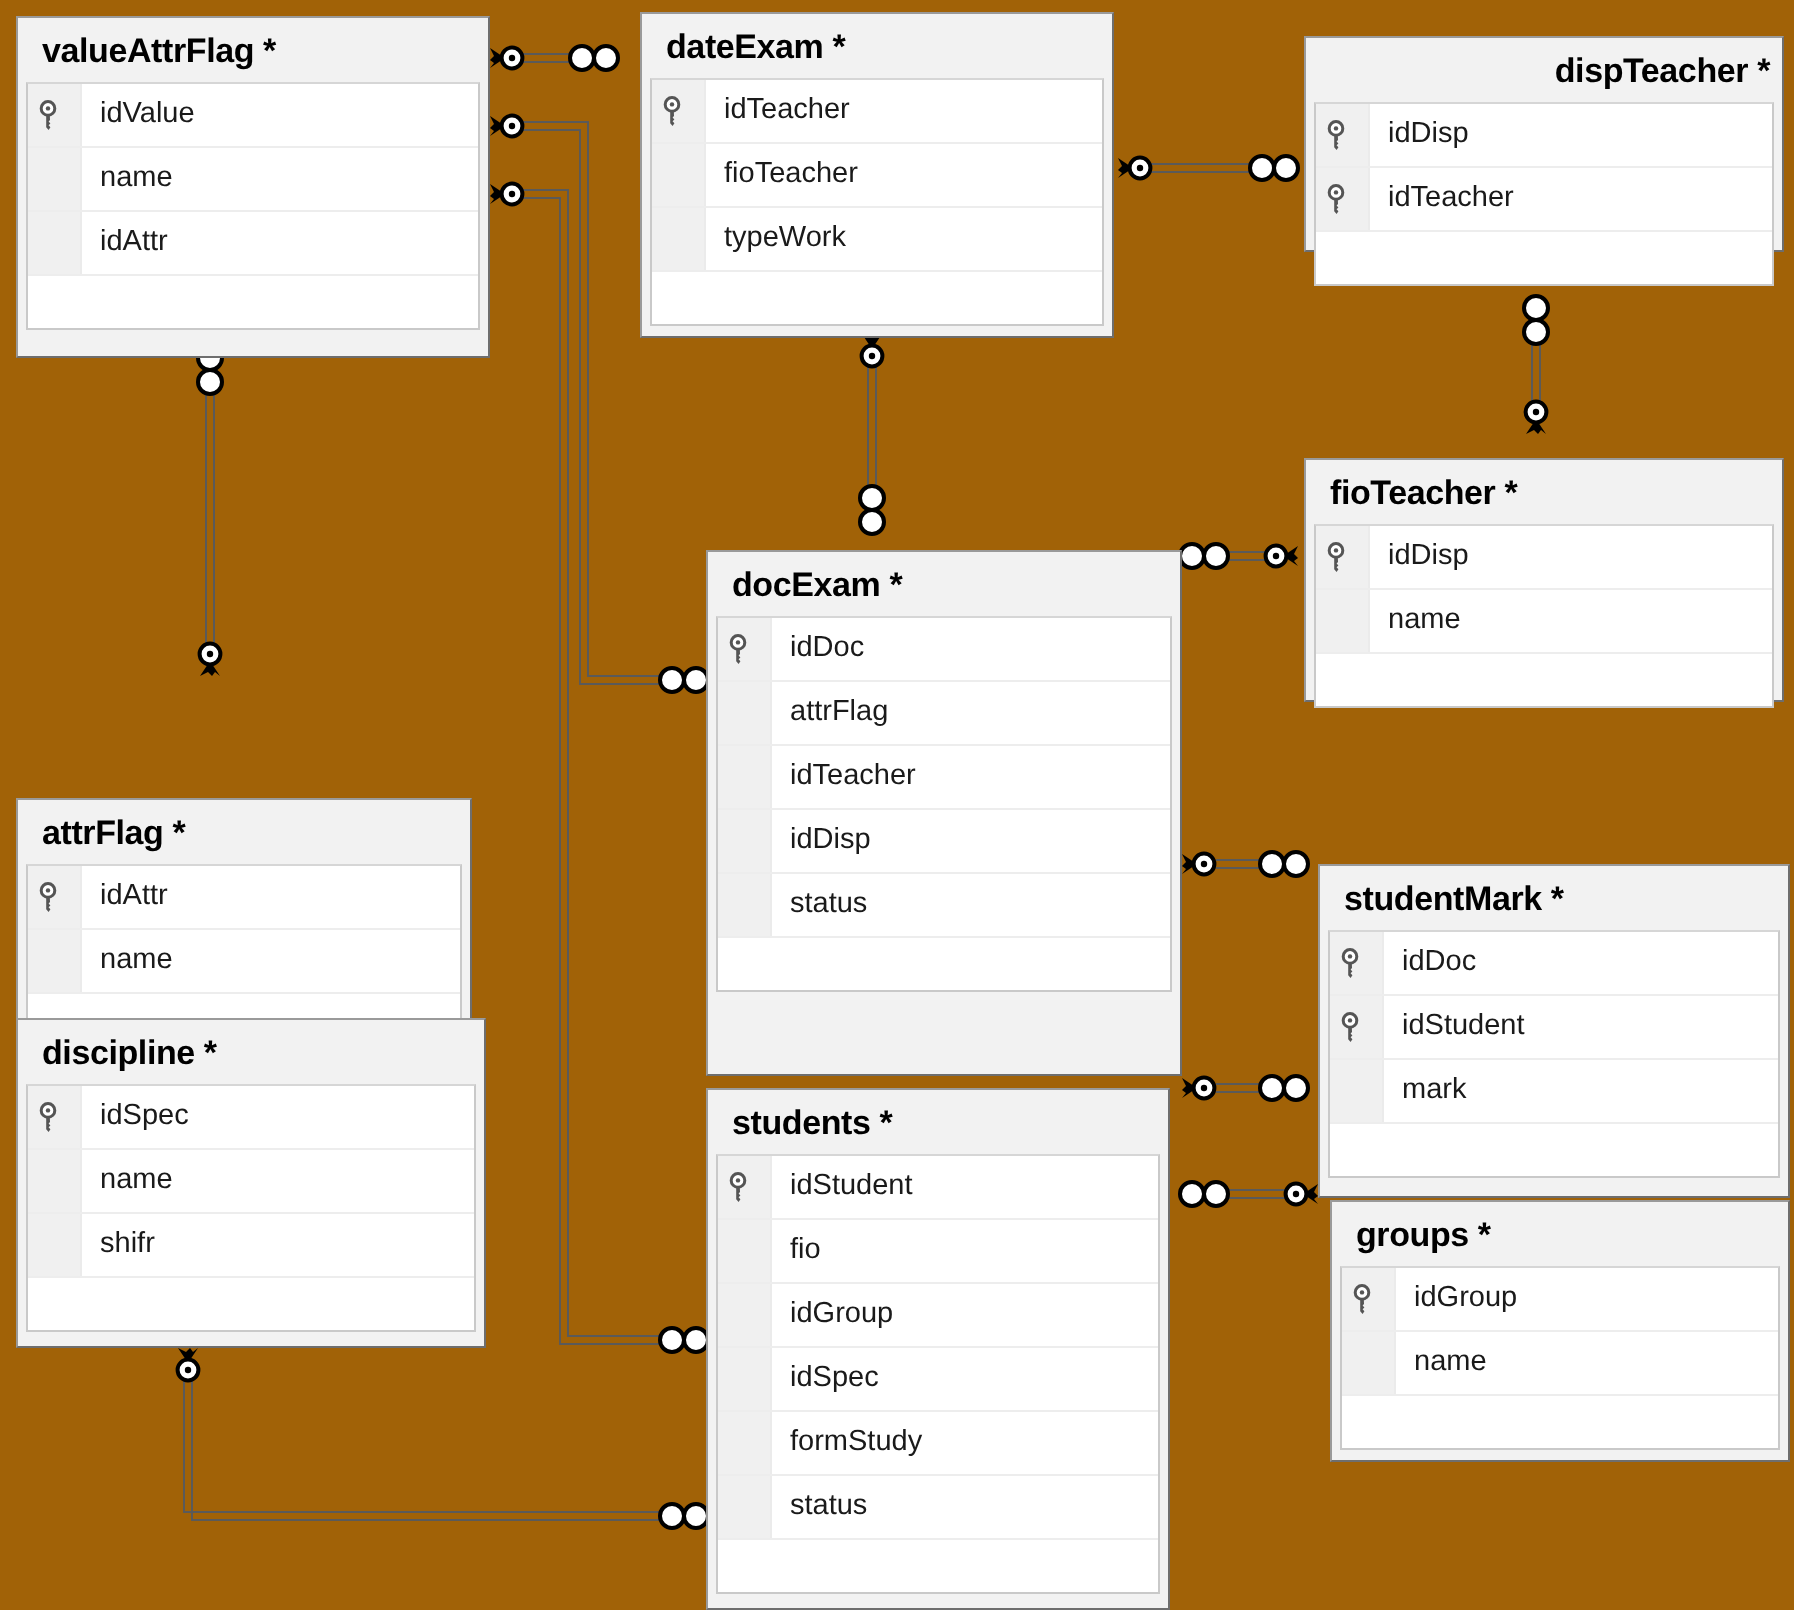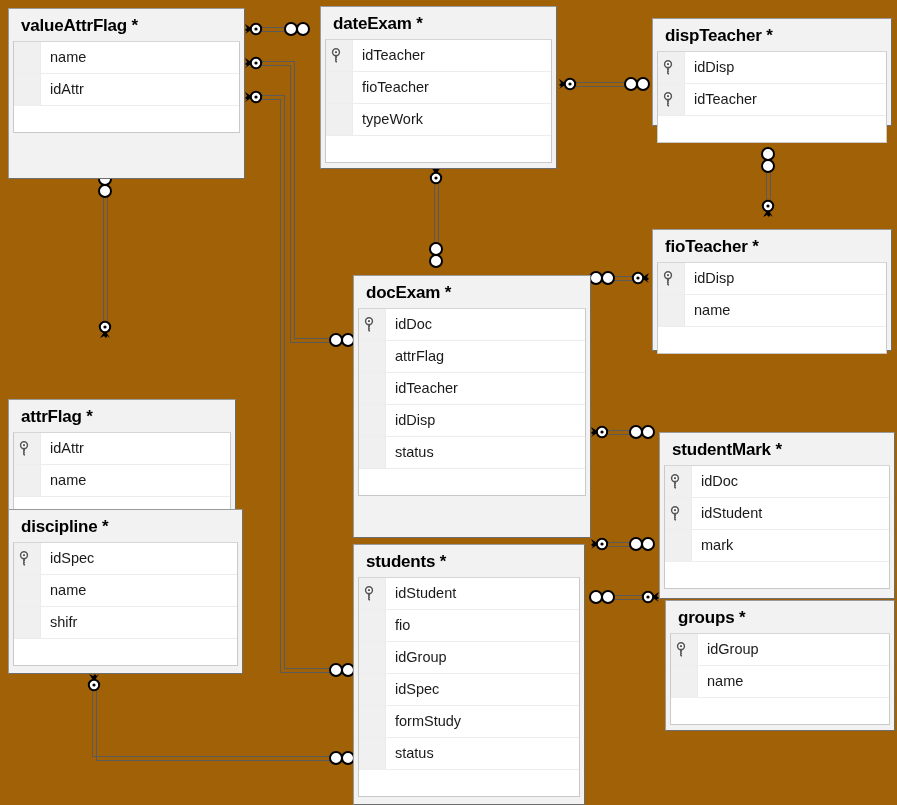--- a/index.html
+++ b/index.html
@@ -163,20 +163,31 @@
       <use href="#ooH" x="342" y="758"></use>
     </g>
   </svg>
 
   <div id="entities">
       <div class="entity" style="left: 8px; top: 8px; width: 237px; height: 171px;">
         <div class="title">valueAttrFlag *</div>
         <div class="grid">
           <div class="attr">
             <div class="gutter"></div>
+            <div class="keyslot">
+              <svg class="kicon" viewBox="0 0 18 16">
+                <circle cx="6" cy="4.2" r="3.4" fill="#fff" stroke="#555" stroke-width="1.5"></circle>
+                <circle cx="6" cy="4.2" r="1.1" fill="#555"></circle>
+                <path d="M5.1,7.2 L5.1,13.6 L6.3,15 L7.2,13.6 L6.3,12.6 L7.2,11.7 L6.3,10.8 L7.0,10.0 L6.9,7.2 Z" fill="#555"></path>
+              </svg>
+            </div>
+            <div class="nm">idValue</div>
+          </div>
+          <div class="attr">
+            <div class="gutter"></div>
             <div class="nm">name</div>
           </div>
           <div class="attr">
             <div class="gutter"></div>
             <div class="nm">idAttr</div>
           </div>
           <div class="filler"></div>
         </div>
       </div>
       <div class="entity" style="left: 320px; top: 6px; width: 237px; height: 163px;">
@@ -197,21 +208,21 @@
             <div class="gutter"></div>
             <div class="nm">fioTeacher</div>
           </div>
           <div class="attr">
             <div class="gutter"></div>
             <div class="nm">typeWork</div>
           </div>
           <div class="filler"></div>
         </div>
       </div>
-      <div class="entity" style="left: 652px; top: 18px; width: 240px; height: 108px;">
+      <div class="entity" style="left: 652px; top: 18px; width: 240px; height: 108px; text-align: right;">
         <div class="title">dispTeacher *</div>
         <div class="grid">
           <div class="attr">
             <div class="gutter"></div>
             <div class="keyslot">
               <svg class="kicon" viewBox="0 0 18 16">
                 <circle cx="6" cy="4.2" r="3.4" fill="#fff" stroke="#555" stroke-width="1.5"></circle>
                 <circle cx="6" cy="4.2" r="1.1" fill="#555"></circle>
                 <path d="M5.1,7.2 L5.1,13.6 L6.3,15 L7.2,13.6 L6.3,12.6 L7.2,11.7 L6.3,10.8 L7.0,10.0 L6.9,7.2 Z" fill="#555"></path>
               </svg>

